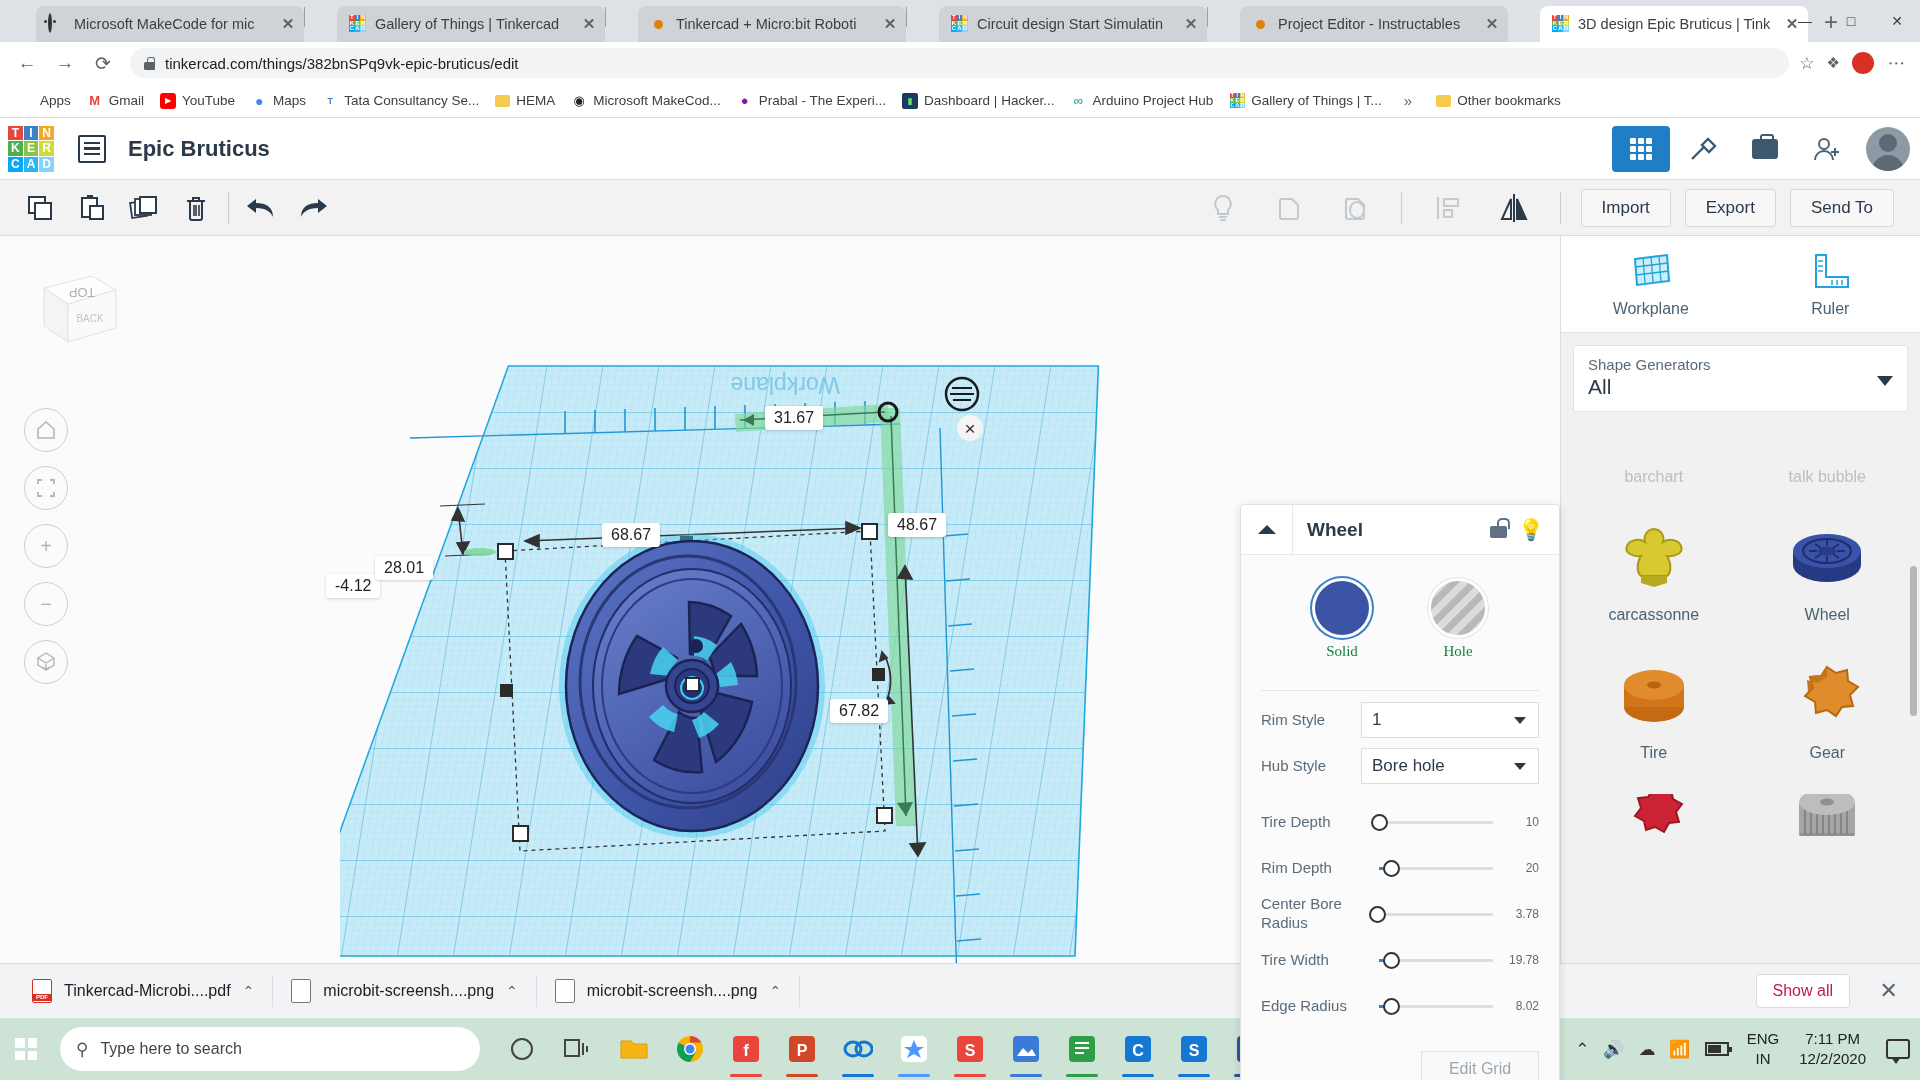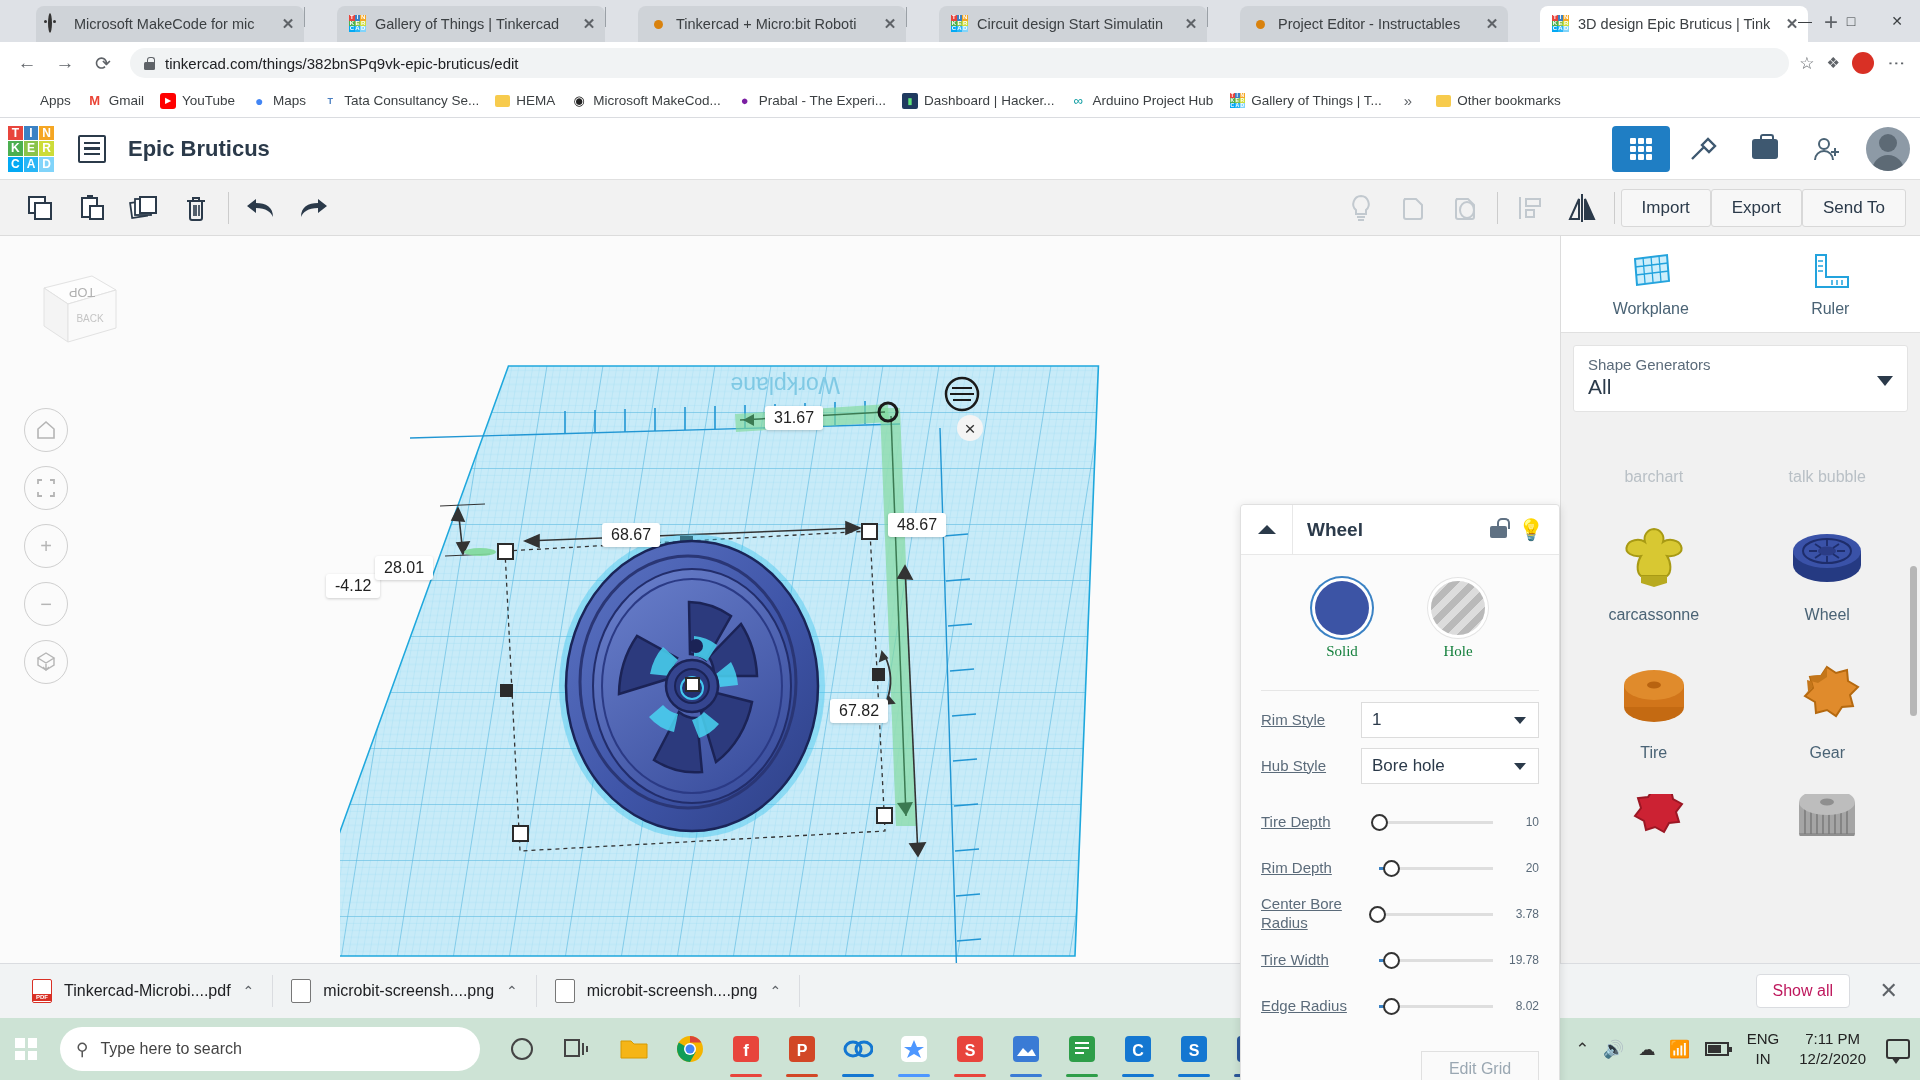--- a/index.html
+++ b/index.html
@@ -129,21 +129,21 @@
   .avatar-lg { width:44px;height:44px;border-radius:50%;background:#8d9aa6;margin:0 10px 0 6px;position:relative;overflow:hidden;}
   .avatar-lg:before{content:'';position:absolute;width:18px;height:18px;border-radius:50%;background:#5d6a75;left:13px;top:7px;}
   .avatar-lg:after{content:'';position:absolute;width:32px;height:20px;border-radius:16px 16px 0 0;background:#5d6a75;left:6px;top:28px;}
 
   .tc-toolbar {
     height: 56px; background:#f2f2f2; display:flex; align-items:center;
     border-bottom: 1px solid #dcdcdc; position:relative;
   }
   .tb-btn { width:52px;height:44px;display:flex;align-items:center;justify-content:center;color:#2b3a4a;}
   .tb-sep { width:1px;height:32px;background:#ccc;margin:0 6px; }
-  .tb-right { position:absolute;right:4px;top:0;height:56px;display:flex;align-items:center;padding-right:10px;gap:0; }
+  .tb-right { position:absolute;right:16px;top:0;height:56px;display:flex;align-items:center;padding-right:10px;gap:14px; }
   .tb-text-btn {
     height:38px; padding:0 20px; display:flex;align-items:center;justify-content:center;
     border:1px solid #d8d8d8; border-radius:3px; background:#f7f7f7;
     font-size:17px; color:#2b3a4a;
   }
   .tb-icon-dim { color:#c2c9cf; }
 
   .tc-body { display:flex; height:727px; position:relative; }
 
   
@@ -187,21 +187,21 @@
   .sh-circle.solid { background:#3c54a5; box-shadow:0 0 0 3px #fff, 0 0 0 5px #3b82c4;}
   .sh-circle.hole {
     background: repeating-linear-gradient(135deg,#b9b9b9 0 7px,#dcdcdc 7px 14px);
     box-shadow:0 0 0 3px #fff, 0 0 0 4px #e4e4e4;
   }
   .sh-label { font-size:15px; color:#15803d;font-family:Liberation Serif, serif; }
 
   .props-divider { height:1px; background:#e6e6e6; margin:20px 0 6px; }
 
   .prow { display:flex; align-items:center; min-height:46px; }
-  .plabel { width:100px; font-size:15px; color:#5b6b7a; line-height:1.25;text-decoration:underline; }
+  .plabel { width:100px; font-size:15px; color:#5b6b7a; line-height:1.25; }
   .pselect {
     flex:1; height:36px; border:1px solid #dcdcdc; background:#fff;
     display:flex; align-items:center; padding:0 10px; font-size:17px; color:#2b3a4a;
     position:relative;
   }
   .pselect .car { position:absolute; right:12px; width:0;height:0;
     border-left:6px solid transparent;border-right:6px solid transparent;border-top:7px solid #2b3a4a;}
 
   .slider-wrap { flex:1; display:flex; align-items:center; height:36px; position:relative; }
   .strack { position:absolute; left:18px; right:46px; height:3px; background:#dedede; }

